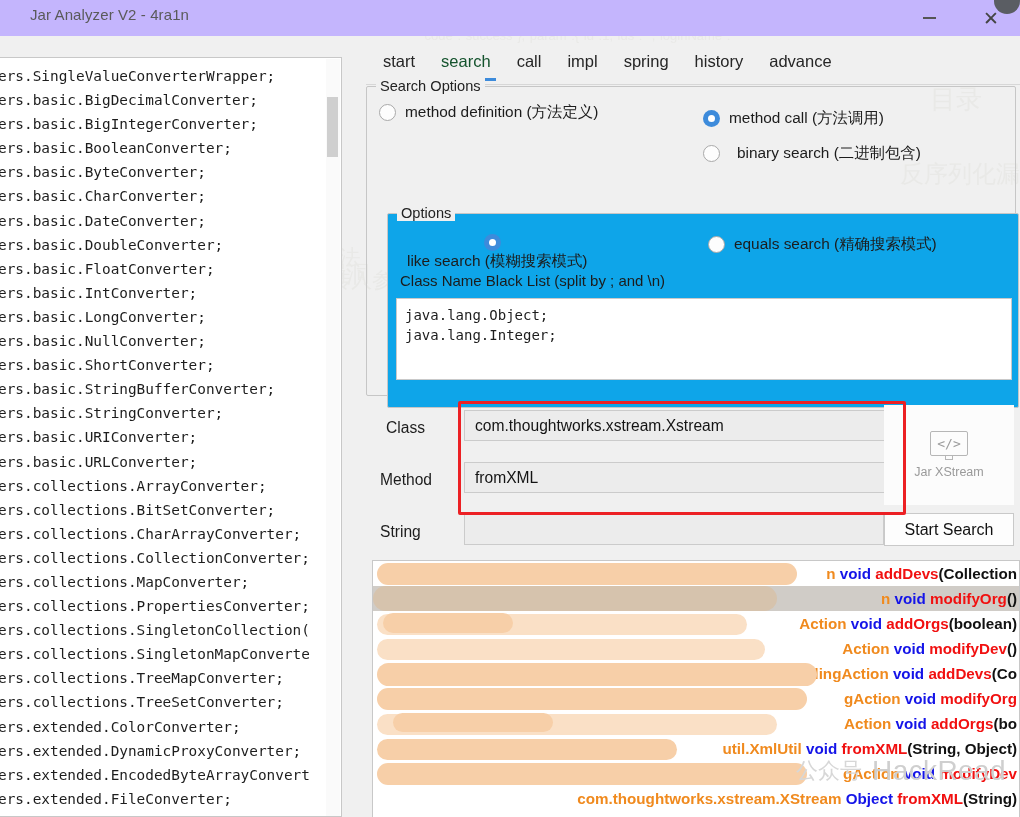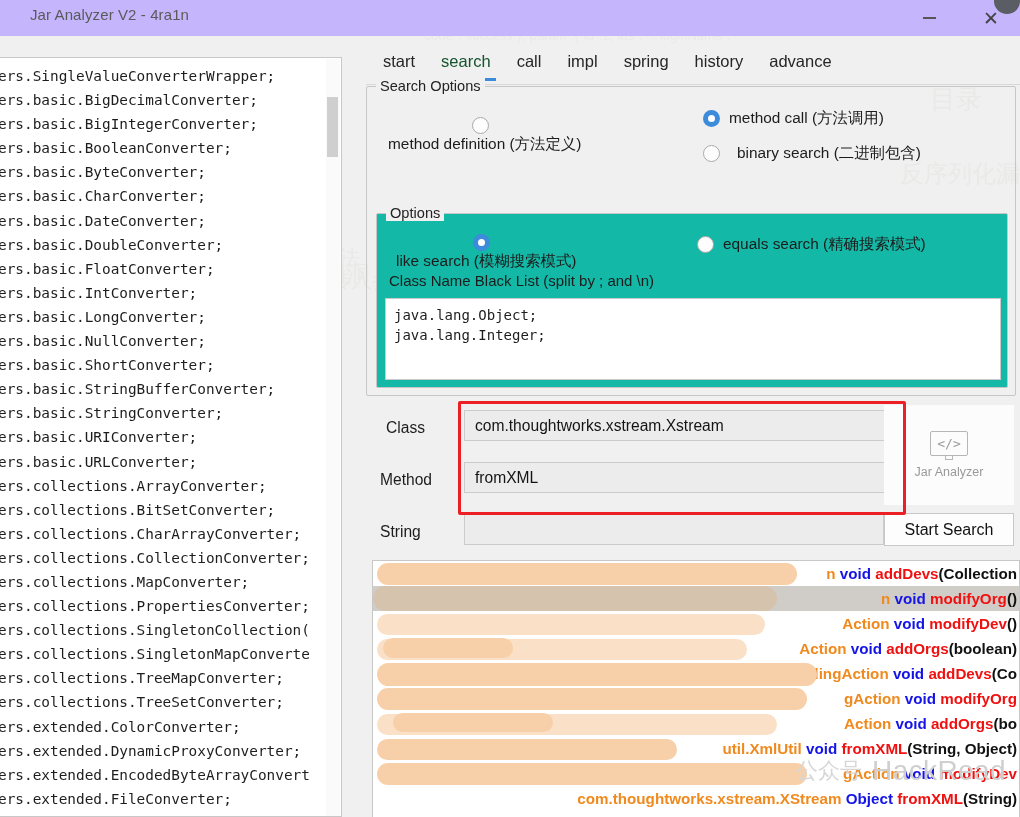--- a/index.html
+++ b/index.html
@@ -135,23 +135,23 @@
     padding: 0 4px;
     font-size: 14.6px;
     color: #222;
   }
 
   #search-options {
     left: 10px; top: 50px;
     width: 650px; height: 310px;
   }
   #options-box {
-    left: 9px; top: 126px;
-    width: 632px; height: 175px;
-    background: #14b8a6;
+    left: 20px; top: 126px;
+    width: 632px; height: 195px;
+    background: #0ea5e9;
   }
 
   
   .radio-row { position: absolute; display: flex; align-items: center; }
   .radio {
     width: 17px; height: 17px; border-radius: 50%;
     border: 1.4px solid #a9a9a9;
     background: #fdfdfd;
     flex: 0 0 auto;
     position: relative;
@@ -393,21 +393,21 @@
         <div class="tab">impl</div>
         <div class="tab">spring</div>
         <div class="tab">history</div>
         <div class="tab">advance</div>
       </div>
     <div class="tabs-underline"></div>
 
     <div class="groupbox" id="search-options">
       <div class="legend">Search Options</div>
 
-      <div class="radio-row" style="left:12px; top:30px;flex-direction:column;">
+      <div class="radio-row" style="left:12px; top:15px;">
         <span class="radio"></span>
         <span class="radio-label">method definition (方法定义)</span>
       </div>
       <div class="radio-row" style="left:336px; top:21px;">
         <span class="radio checked"></span>
         <span class="radio-label">method call (方法调用)</span>
       </div>
       <div class="radio-row" style="left:336px; top:56px;gap:8px;">
         <span class="radio"></span>
         <span class="radio-label">binary search (二进制包含)</span>
@@ -440,30 +440,30 @@
     <div class="form-label" style="left:24px; top:487px;">String</div>
     <div class="field" style="left:108px; top:478px; width:420px;"></div>
 
     <div class="red-box" style="left:102px; top:365px; width:448px; height:114px;"></div>
 
     <div class="logo-card">
       <span class="logo-icon">
         <span class="screen">&lt;/&gt;</span>
         <span class="stand"></span>
       </span>
-      <span class="logo-text">Jar Analyzer</span>
+      <span class="logo-text">Jar XStream</span>
     </div>
 
     <div class="btn" style="left:528px; top:477px; width:130px; height:33px;">Start Search</div>
 
     <div class="results" id="results">
         <div class="res-row"><span><span class="cls">n</span> <span class="rtyp">void</span> <span class="mth">addDevs</span><span class="prm">(Collection</span></span><span class="smear" style="left: 4px; top: 2px; width: 420px; height: 22px;"></span></div>
         <div class="res-row selected"><span><span class="cls">n</span> <span class="rtyp">void</span> <span class="mth">modifyOrg</span><span class="prm">()</span></span><span class="smear dark" style="left: 0px; top: 0px; width: 404px; height: 25px;"></span></div>
+        <div class="res-row"><span><span class="cls">Action</span> <span class="rtyp">void</span> <span class="mth">addOrgs</span><span class="prm">(boolean)</span></span><span class="smear light" style="left: 4px; top: 3px; width: 370px; height: 21px;"></span><span class="smear" style="left: 10px; top: 2px; width: 130px; height: 20px;"></span></div>
         <div class="res-row"><span><span class="cls">Action</span> <span class="rtyp">void</span> <span class="mth">modifyDev</span><span class="prm">()</span></span><span class="smear light" style="left: 4px; top: 3px; width: 388px; height: 21px;"></span></div>
-        <div class="res-row"><span><span class="cls">Action</span> <span class="rtyp">void</span> <span class="mth">addOrgs</span><span class="prm">(boolean)</span></span><span class="smear light" style="left: 4px; top: 3px; width: 370px; height: 21px;"></span><span class="smear" style="left: 10px; top: 2px; width: 130px; height: 20px;"></span></div>
         <div class="res-row"><span><span class="cls">scadingAction</span> <span class="rtyp">void</span> <span class="mth">addDevs</span><span class="prm">(Co</span></span><span class="smear" style="left: 4px; top: 2px; width: 440px; height: 23px;"></span></div>
         <div class="res-row"><span><span class="cls">gAction</span> <span class="rtyp">void</span> <span class="mth">modifyOrg</span></span><span class="smear" style="left: 4px; top: 2px; width: 430px; height: 22px;"></span></div>
         <div class="res-row"><span><span class="cls">Action</span> <span class="rtyp">void</span> <span class="mth">addOrgs</span><span class="prm">(bo</span></span><span class="smear light" style="left: 4px; top: 3px; width: 400px; height: 21px;"></span><span class="smear" style="left: 20px; top: 2px; width: 160px; height: 19px;"></span></div>
         <div class="res-row"><span><span class="cls">util.XmlUtil</span> <span class="rtyp">void</span> <span class="mth">fromXML</span><span class="prm">(String, Object)</span></span><span class="smear" style="left: 4px; top: 3px; width: 300px; height: 21px;"></span></div>
         <div class="res-row"><span><span class="cls">gAction</span> <span class="rtyp">void</span> <span class="mth">modifyDev</span></span><span class="smear" style="left: 4px; top: 2px; width: 430px; height: 22px;"></span></div>
         <div class="res-row"><span><span class="cls">com.thoughtworks.xstream.XStream</span> <span class="rtyp">Object</span> <span class="mth">fromXML</span><span class="prm">(String)</span></span></div>
       </div>
   </div>
 
   <div class="wechat-wm">公众号</div>

